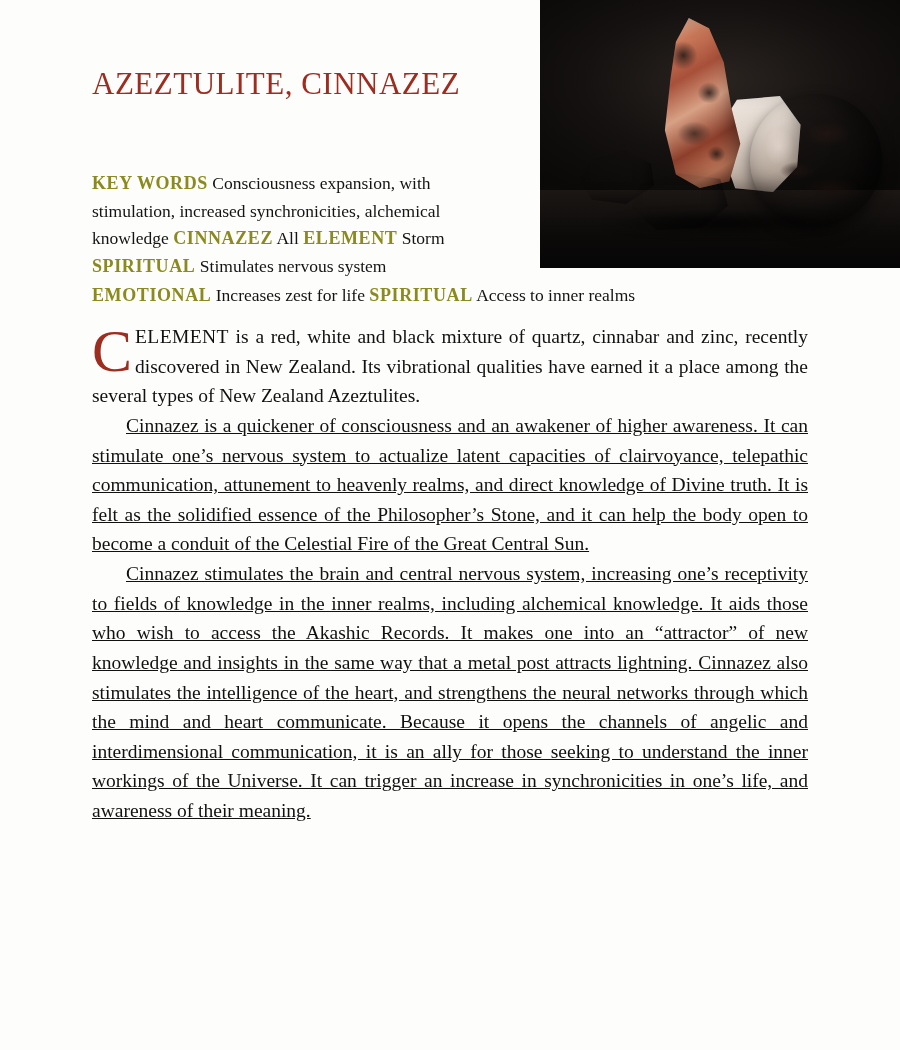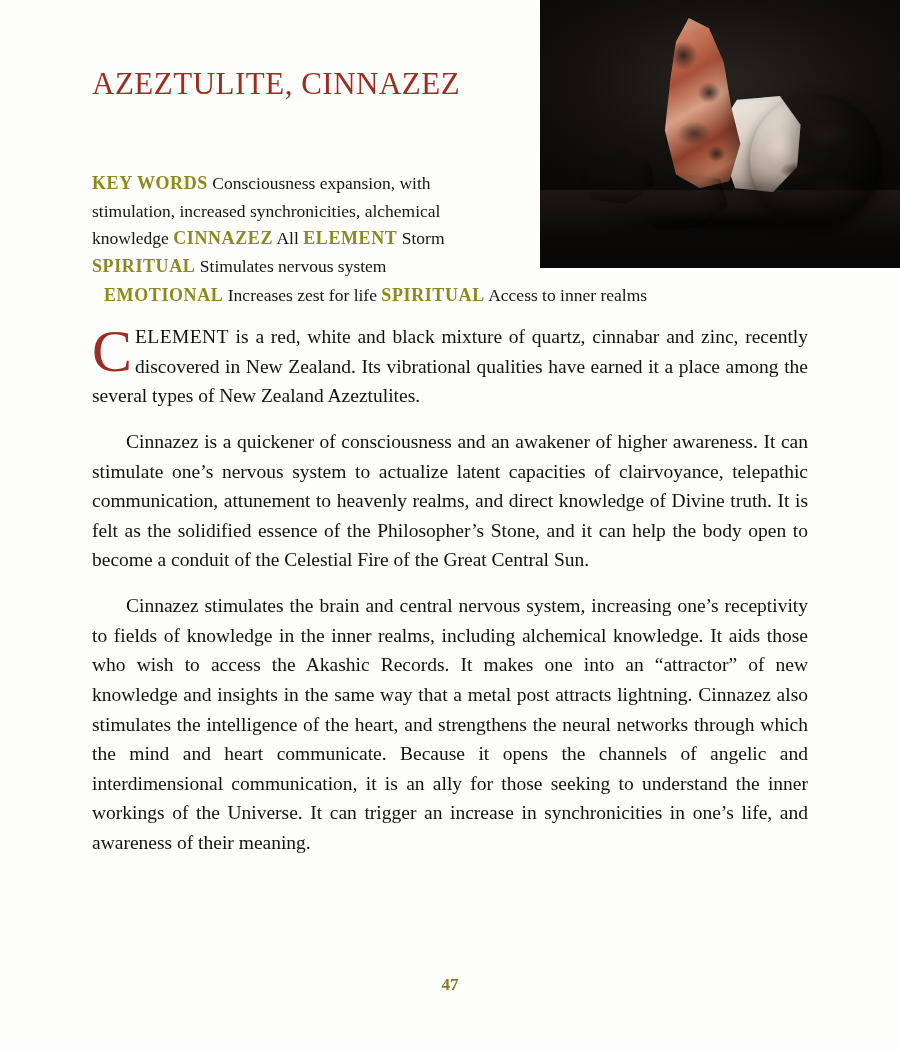--- a/index.html
+++ b/index.html
@@ -162,37 +162,36 @@
   }
   .kw-label {
     color: #8a8a1e;
     font-variant: small-caps;
     font-weight: 700;
     letter-spacing: .6px;
     font-size: 18px;
   }
   .kw-wide {
     width: 720px;
-    margin-left: 12px;
   }
 
   
   .body {
     position: absolute;
     left: 92px;
     top: 322px;
     width: 716px;
     font-size: 19.5px;
     line-height: 1.52;
     text-align: justify;
     color: #111;
   }
   .para { margin: 0 0 0 0; text-indent: 34px; }
   .para.first { text-indent: 0; }
-  .para + .para { margin-top: 16px; }
+  .para + .para { margin-top: 0px; text-decoration: underline; }
 
   .dropcap-wrap { position: relative; }
   .dropcap {
     float: left;
     font-family: "Liberation Serif", serif;
     color: #9c2d20;
     font-size: 60px;
     line-height: .86;
     padding: 2px 3px 0 0;
     margin-top: 2px;
@@ -254,15 +253,14 @@
   </div>
 
   <div class="body">
     <p class="para first dropcap-wrap">
       <span class="dropcap">C</span><span class="smallcaps">ELEMENT</span><span> is a red, white and black mixture of quartz, cinnabar and zinc, recently discovered in New Zealand. Its vibrational qualities have earned it a place among the several types of New Zealand Azeztulites.</span>
     </p>
     <p class="para">Cinnazez is a quickener of consciousness and an awakener of higher awareness. It can stimulate one’s nervous system to actualize latent capacities of clairvoyance, telepathic communication, attunement to heavenly realms, and direct knowledge of Divine truth. It is felt as the solidified essence of the Philosopher’s Stone, and it can help the body open to become a conduit of the Celestial Fire of the Great Central Sun.</p>
     <p class="para">Cinnazez stimulates the brain and central nervous system, increasing one’s receptivity to fields of knowledge in the inner realms, including alchemical knowledge. It aids those who wish to access the Akashic Records. It makes one into an “attractor” of new knowledge and insights in the same way that a metal post attracts lightning. Cinnazez also stimulates the intelligence of the heart, and strengthens the neural networks through which the mind and heart communicate. Because it opens the channels of angelic and interdimensional communication, it is an ally for those seeking to understand the inner workings of the Universe. It can trigger an increase in synchronicities in one’s life, and awareness of their meaning.</p>
   </div>
 
-  <div class="folio">47</div>
 
 </div>
 
 </body></html>

